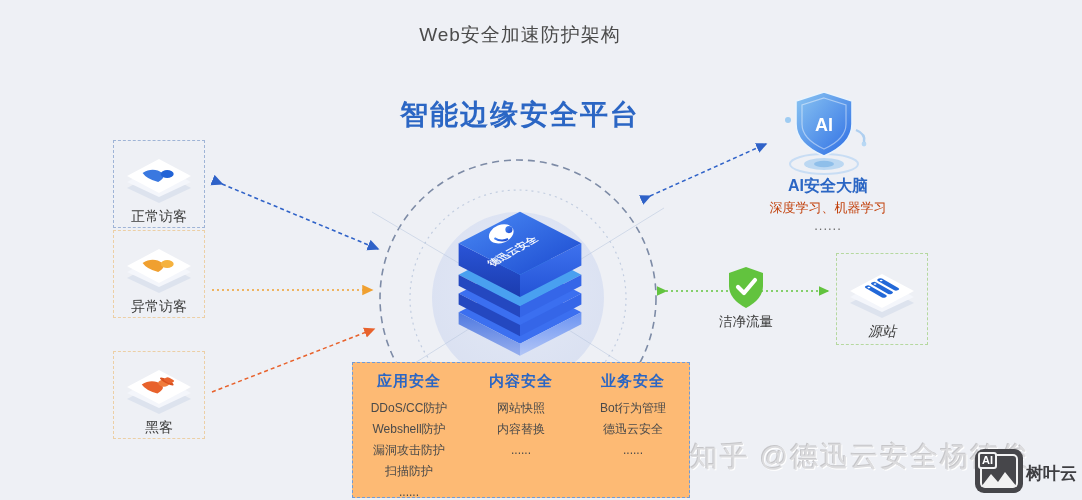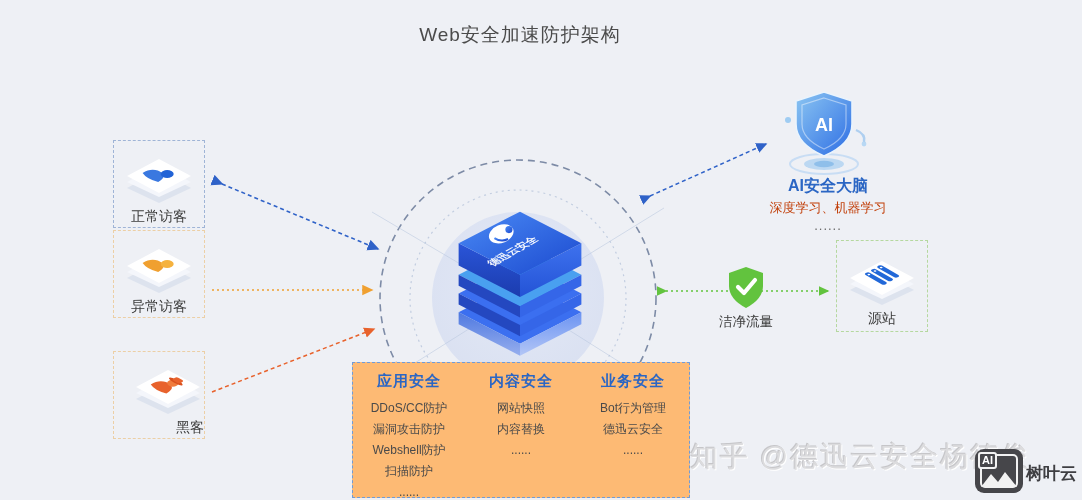--- a/index.html
+++ b/index.html
@@ -22,21 +22,21 @@
   .cube-wrap { left:438px; top:210px; width:164px; height:150px; }
 
   .ai-wrap { left:772px; top:86px; width:108px; height:96px; }
   .ai-title { left:748px; top:176px; width:160px; text-align:center; font-size:16px; font-weight:bold; color:#2b66c4; }
   .ai-sub   { left:733px; top:199px; width:190px; text-align:center; font-size:13px; color:#c2410c; }
   .ai-more  { left:748px; top:218px; width:160px; text-align:center; font-size:13px; color:#6a6a6a; letter-spacing:1px; }
 
   .shield-wrap { left:726px; top:266px; width:40px; height:44px; }
   .clean-lbl { left:698px; top:313px; width:96px; text-align:center; font-size:13.5px; color:#3a3a3a; }
 
-  .origin-box { left:836px; top:240px; width:92px; height:92px; padding-top:8px; }
+  .origin-box { left:836px; top:253px; width:92px; height:92px; padding-top:8px;font-style:italic; }
 
   .panel { left:352px; top:362px; width:338px; height:136px; background:#fdba74; border:1px dashed #6f9cd8; display:flex; padding-top:9px; }
   .panel .col { flex:1; text-align:center; }
   .panel .hdr { font-size:15px; font-weight:bold; color:#2b66c4; margin-bottom:7px; letter-spacing:1px; }
   .panel .it  { font-size:12px; color:#4a4a4a; line-height:21px; }
 
   .wm-text { left:690px; top:438px; font-size:28px; color:#dcdcde; letter-spacing:2px;
              text-shadow:-1px -1px 0 #c6c6c9, 1px 1px 0 #ffffff; white-space:nowrap; }
   .wm-logo { left:975px; top:449px; width:48px; height:44px; background:#46464a; border-radius:9px; }
   .wm-logo .frame { position:absolute; left:5px; top:5px; right:5px; bottom:5px; border:2px solid #f2f2f2; border-radius:5px; }
@@ -85,20 +85,21 @@
     <line x1="212" y1="290" x2="372" y2="290" stroke="#f0a030" stroke-width="1.5" stroke-dasharray="2 3" marker-end="url(#mOrange)"></line>
 
     <line x1="212" y1="392" x2="374" y2="329" stroke="#e8622c" stroke-width="1.5" stroke-dasharray="4 3" marker-end="url(#mRed)"></line>
 
     <line x1="650" y1="196" x2="766" y2="144" stroke="#2f62c8" stroke-width="1.5" stroke-dasharray="4 3" marker-start="url(#mBlue)" marker-end="url(#mBlue)"></line>
 
     <line x1="666" y1="291" x2="828" y2="291" stroke="#62c33e" stroke-width="1.4" stroke-dasharray="2 3" marker-start="url(#mGreen)" marker-end="url(#mGreen)"></line>
   </svg>
 
   <div class="abs page-title">Web安全加速防护架构</div>
+  <div class="abs platform-heading">智能边缘安全平台</div>
 
   <div class="abs src-box b-blue" style="left:113px; top:140px;">
     <svg width="72" height="56" viewBox="0 0 72 56">
       <polygon points="36,24 68,41 36,56 4,41" fill="#dde3ee"></polygon>
       <polygon points="36,18 68,35 36,50 4,35" fill="#f4f6fb"></polygon>
       <polygon points="36,12 68,29 36,46 4,29" fill="#ffffff"></polygon>
       <g transform="matrix(0.82,0.47,-0.82,0.47,36,27)">
         <path d="M-11,9 C-12,-1 -5,-4 0,-3 C6,-2 8,2 8,9 Q-2,13 -11,9 Z" fill="#3a78e0"></path>
         <circle cx="5" cy="-5" r="5.6" fill="#2263d6"></circle>
       </g>
@@ -112,21 +113,21 @@
       <polygon points="36,18 68,35 36,50 4,35" fill="#f4f6fb"></polygon>
       <polygon points="36,12 68,29 36,46 4,29" fill="#ffffff"></polygon>
       <g transform="matrix(0.82,0.47,-0.82,0.47,36,27)">
         <path d="M-11,9 C-12,-1 -5,-4 0,-3 C6,-2 8,2 8,9 Q-2,13 -11,9 Z" fill="#f0a030"></path>
         <circle cx="5" cy="-5" r="5.6" fill="#f5b23e"></circle>
       </g>
     </svg>
     <div class="lbl">异常访客</div>
   </div>
 
-  <div class="abs src-box b-orange" style="left:113px; top:351px;text-align:right;">
+  <div class="abs src-box b-orange" style="left:113px; top:351px;">
     <svg width="72" height="56" viewBox="0 0 72 56">
       <polygon points="36,24 68,41 36,56 4,41" fill="#dde3ee"></polygon>
       <polygon points="36,18 68,35 36,50 4,35" fill="#f4f6fb"></polygon>
       <polygon points="36,12 68,29 36,46 4,29" fill="#ffffff"></polygon>
       <g transform="matrix(0.82,0.47,-0.82,0.47,36,27)">
         <path d="M-11,10 C-12,0 -5,-3 0,-2 C6,-1 8,3 8,10 Q-2,14 -11,10 Z" fill="#e8622c"></path>
         <circle cx="1" cy="-5" r="5" fill="#f07b3c"></circle>
         <ellipse cx="1" cy="-8.5" rx="8" ry="2.4" fill="#d9501e"></ellipse>
         <rect x="-3.5" y="-14" width="9" height="6" rx="2" fill="#e8622c"></rect>
       </g>
@@ -223,22 +224,22 @@
         <circle cx="-8.5" cy="7.5" r="1.2" fill="#ffffff"></circle>
       </g>
     </svg>
     <div class="lbl">源站</div>
   </div>
 
   <div class="abs panel">
     <div class="col">
       <div class="hdr">应用安全</div>
       <div class="it">DDoS/CC防护</div>
+      <div class="it">Webshell防护</div>
       <div class="it">漏洞攻击防护</div>
-      <div class="it">Webshell防护</div>
       <div class="it">扫描防护</div>
       <div class="it">......</div>
     </div>
     <div class="col">
       <div class="hdr">内容安全</div>
       <div class="it">网站快照</div>
       <div class="it">内容替换</div>
       <div class="it">......</div>
     </div>
     <div class="col">

